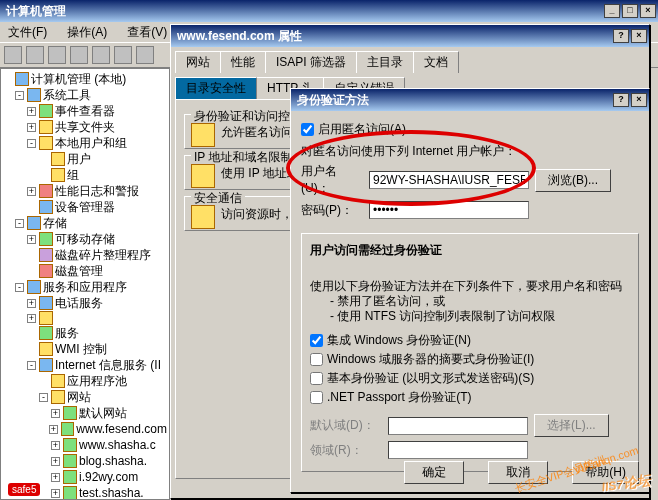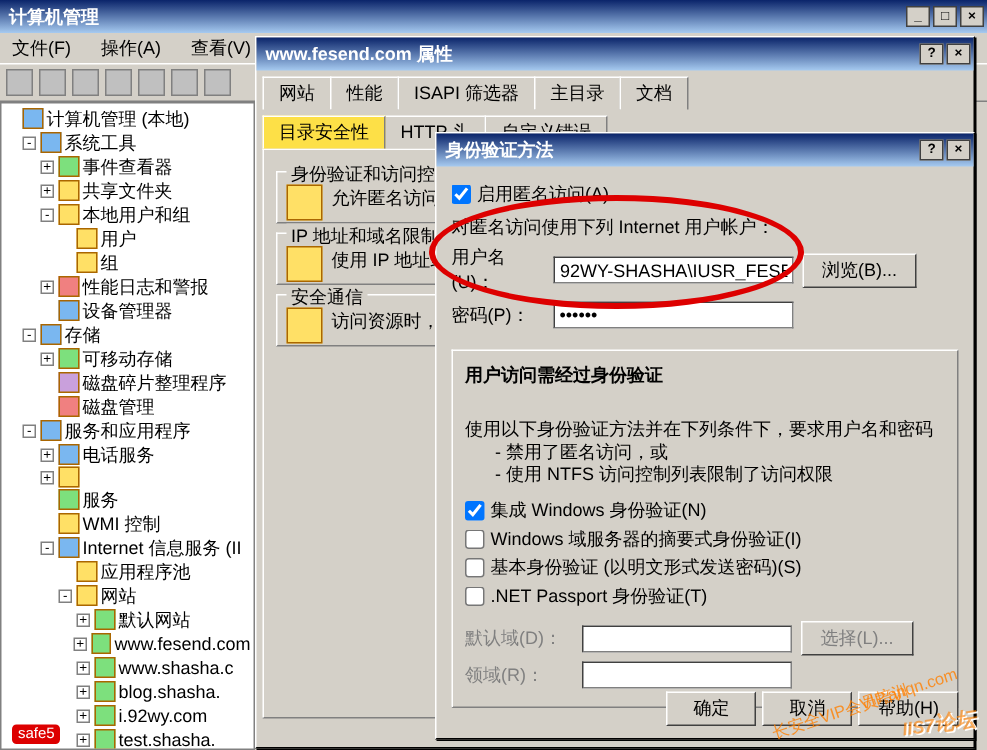--- a/index.html
+++ b/index.html
@@ -18,38 +18,38 @@
 .tree .ic{width:14px;height:14px;display:inline-block;margin-right:2px;background:#fc6;border:1px solid #a60}
 .tree .ind{display:inline-block}
 .tree .pm{width:9px;height:9px;border:1px solid #808080;background:#fff;font-size:9px;line-height:7px;text-align:center;margin-right:3px}
 .tree .sp{width:9px;margin-right:3px;display:inline-block}
 .ic.b{background:#7ab7f0}.ic.g{background:#7de07d}.ic.r{background:#f08080}.ic.y{background:#ffe066}.ic.p{background:#c9a0dc}
 .dialog{position:absolute;background:#d4d0c8;border:1px solid #000;border-top-color:#fff;border-left-color:#fff;box-shadow:1px 1px 0 #000}
 .dlg1{left:170px;top:24px;width:480px;height:475px}
 .dlg2{left:290px;top:88px;width:360px;height:405px}
 .tabs{display:flex;margin:4px 4px 0 4px;flex-wrap:wrap}
 .tab{background:#d4d0c8;border:1px solid #808080;border-top-color:#fff;border-left-color:#fff;border-bottom:none;padding:2px 10px;margin-right:-1px;position:relative}
-.tab.active{background:#fde047;z-index:2}
+.tab.active{background:#0369a1;z-index:2}
 .tabbody{border:1px solid #fff;border-right-color:#808080;border-bottom-color:#808080;margin:0 4px;padding:8px;background:#d4d0c8;height:380px}
 .group{border:1px solid #808080;border-top-color:#fff;border-left-color:#fff;margin:6px 0;padding:10px 8px 8px 36px;position:relative}
 .group .gtitle{position:absolute;top:-7px;left:6px;background:#d4d0c8;padding:0 3px}
 .group .gicon{position:absolute;left:6px;top:8px;width:24px;height:24px;background:#ffe066;border:1px solid #a60}
 .fieldrow{display:flex;align-items:center;margin:4px 0;gap:6px}
 .fieldrow label{width:62px}
 input[type=text],input[type=password]{border:1px solid #808080;border-top-color:#404040;border-left-color:#404040;background:#fff;padding:1px 3px;height:18px}
 .btn{background:#d4d0c8;border:1px solid #fff;border-right-color:#404040;border-bottom-color:#404040;padding:2px 12px;min-width:60px;text-align:center}
 .btn:disabled,.btn.disabled{color:#808080}
 .chk{display:flex;align-items:center;gap:4px;margin:2px 0}
 .chk input{width:13px;height:13px}
 .note{color:#000;line-height:15px}
 .ellipse{position:absolute;border:4px solid #d00;border-radius:50%;pointer-events:none}
 .watermark{position:absolute;right:8px;bottom:6px;font-size:24px;font-style:italic;font-weight:bold;color:rgba(255,128,0,.6);text-shadow:1px 1px #fff;transform:rotate(-8deg)}
 .watermark2{position:absolute;right:18px;bottom:34px;font-size:11px;color:rgba(255,128,0,.8);transform:rotate(-18deg)}
 .badge{position:absolute;left:8px;bottom:4px;background:#d00;color:#fff;font-size:10px;padding:1px 4px;border-radius:3px}
-.dlgbtns{display:flex;gap:4px;position:absolute;bottom:8px;right:10px}
+.dlgbtns{display:flex;gap:24px;position:absolute;bottom:8px;right:10px}
 </style>
 </head>
 <body>
 
 <div class="titlebar">
   <span class="title">计算机管理</span>
   <div class="btns">
     <div class="wb">_</div>
     <div class="wb">□</div>
     <div class="wb">×</div>

